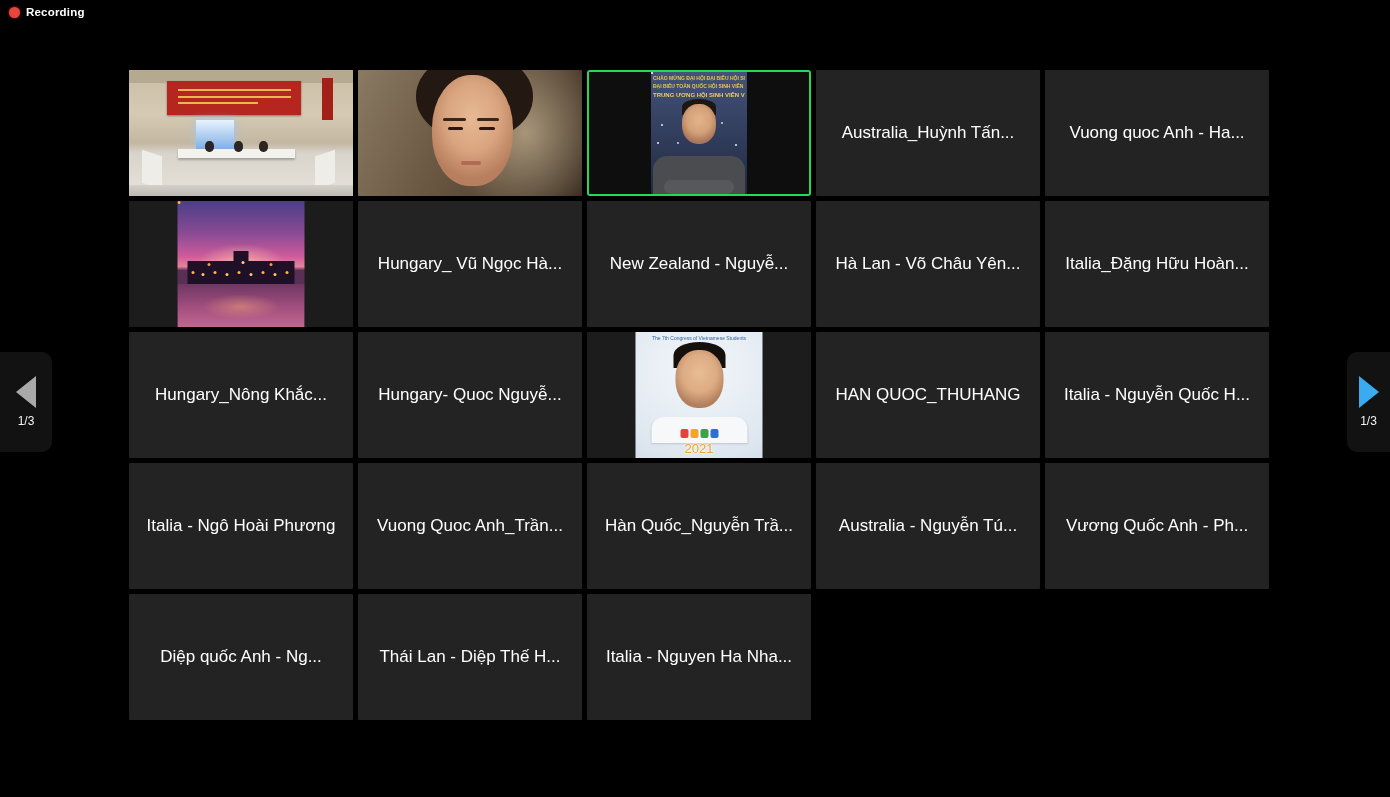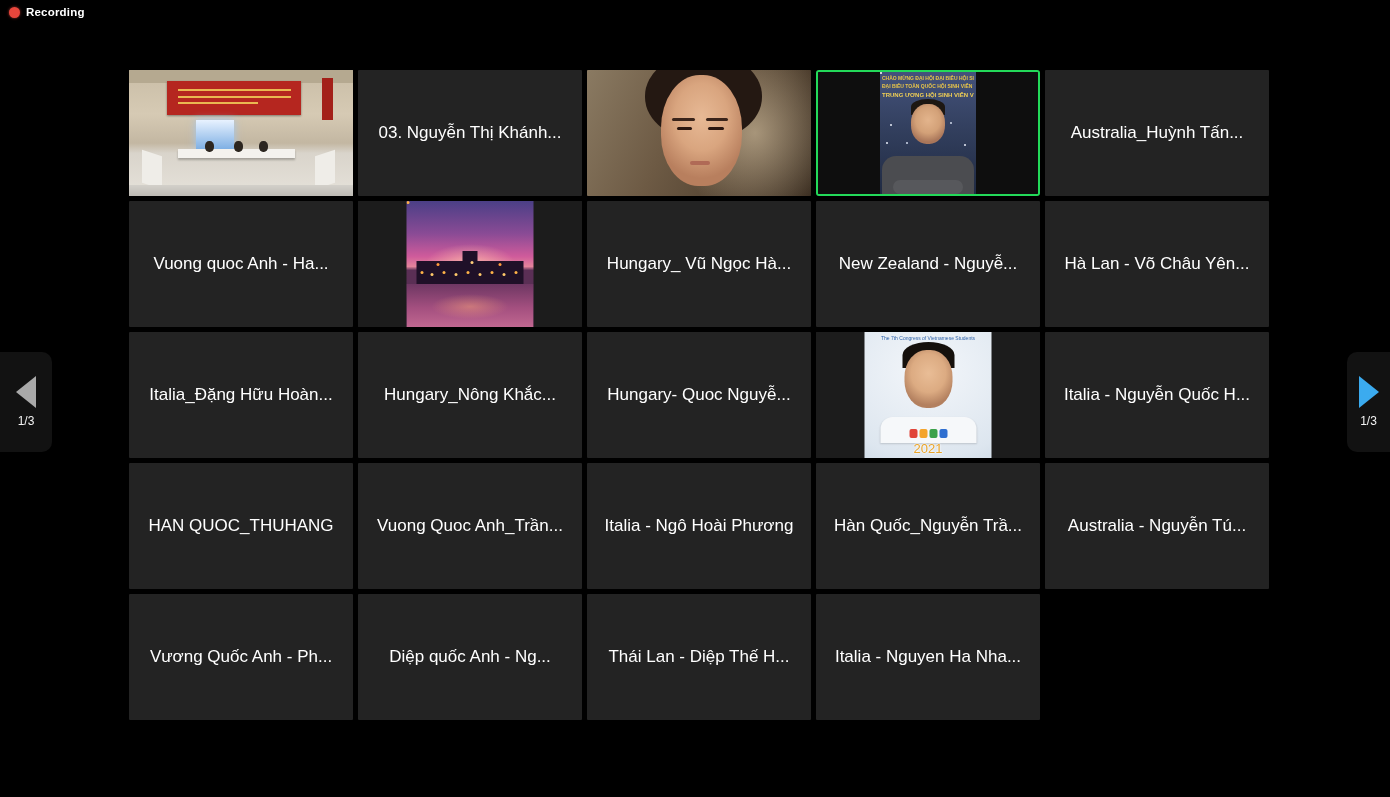--- a/index.html
+++ b/index.html
@@ -138,23 +138,20 @@
     <div class="mr-table-far"></div>
         <div class="mr-table-l"></div>
         <div class="mr-table-r"></div>
     <div class="mr-p1"></div>
         <div class="mr-p2"></div>
         <div class="mr-p3"></div>
     <div class="mr-floor"></div>
   </div>
     </div>
     <div class="tile">
-    <span class="tile-label">03. Nguyễn Thị Khánh...</span>
-  </div>
-    <div class="tile">
 
   <div class="scene">
     <div class="wf-bg"></div>
         <div class="wf-glow"></div>
         <div class="wf-hair"></div>
     <div class="wf-face"></div>
     <div class="wf-brow1"></div>
         <div class="wf-brow2"></div>
     <div class="wf-eye1"></div>
         <div class="wf-eye2"></div>
@@ -225,30 +222,30 @@
             <i></i>
             <i></i>
             <i></i>
             <i></i>
           </div>
       <div class="av-year">2021</div>
     </div>
   </div>
     </div>
     <div class="tile">
+    <span class="tile-label">HAN QUOC_THUHANG</span>
+  </div>
+    <div class="tile">
     <span class="tile-label">Italia - Nguyễn Quốc H...</span>
   </div>
     <div class="tile">
-    <span class="tile-label">HAN QUOC_THUHANG</span>
+    <span class="tile-label">Italia - Ngô Hoài Phương</span>
   </div>
     <div class="tile">
     <span class="tile-label">Vuong Quoc Anh_Trần...</span>
-  </div>
-    <div class="tile">
-    <span class="tile-label">Italia - Ngô Hoài Phương</span>
   </div>
     <div class="tile">
     <span class="tile-label">Hàn Quốc_Nguyễn Trầ...</span>
   </div>
     <div class="tile">
     <span class="tile-label">Australia - Nguyễn Tú...</span>
   </div>
     <div class="tile">
     <span class="tile-label">Vương Quốc Anh - Ph...</span>
   </div>

